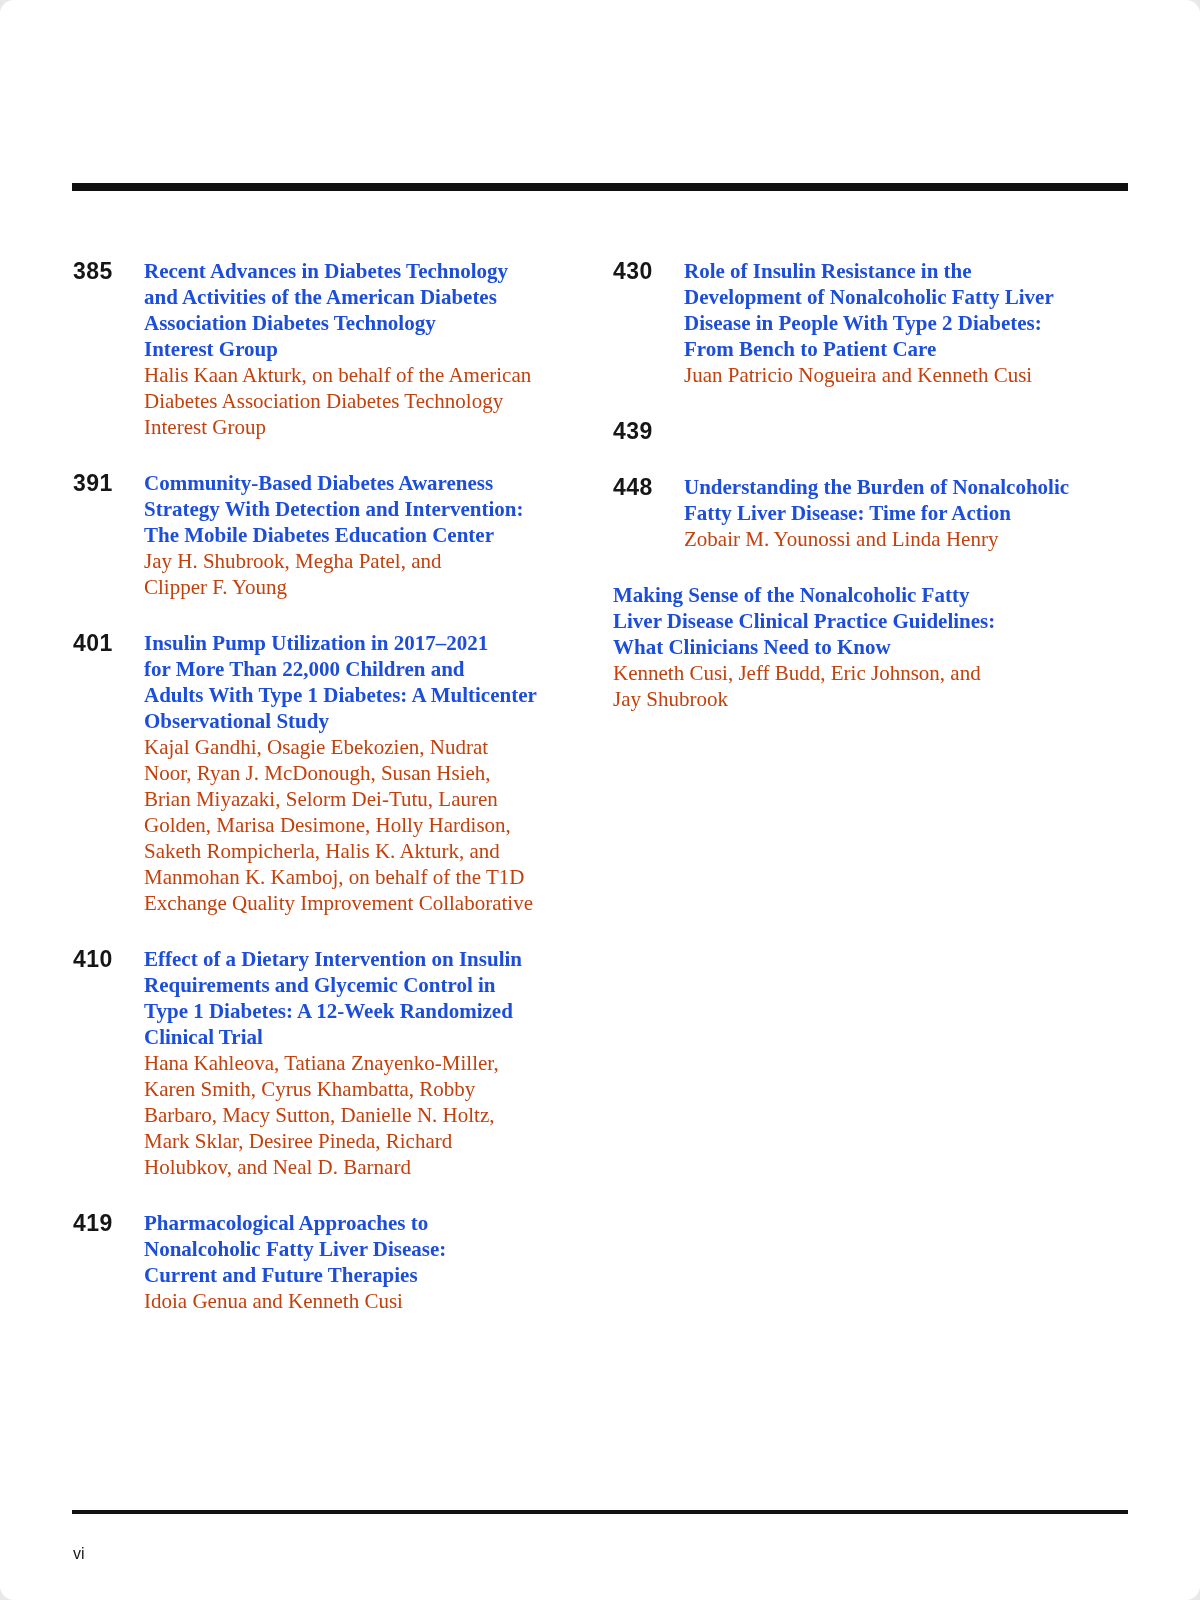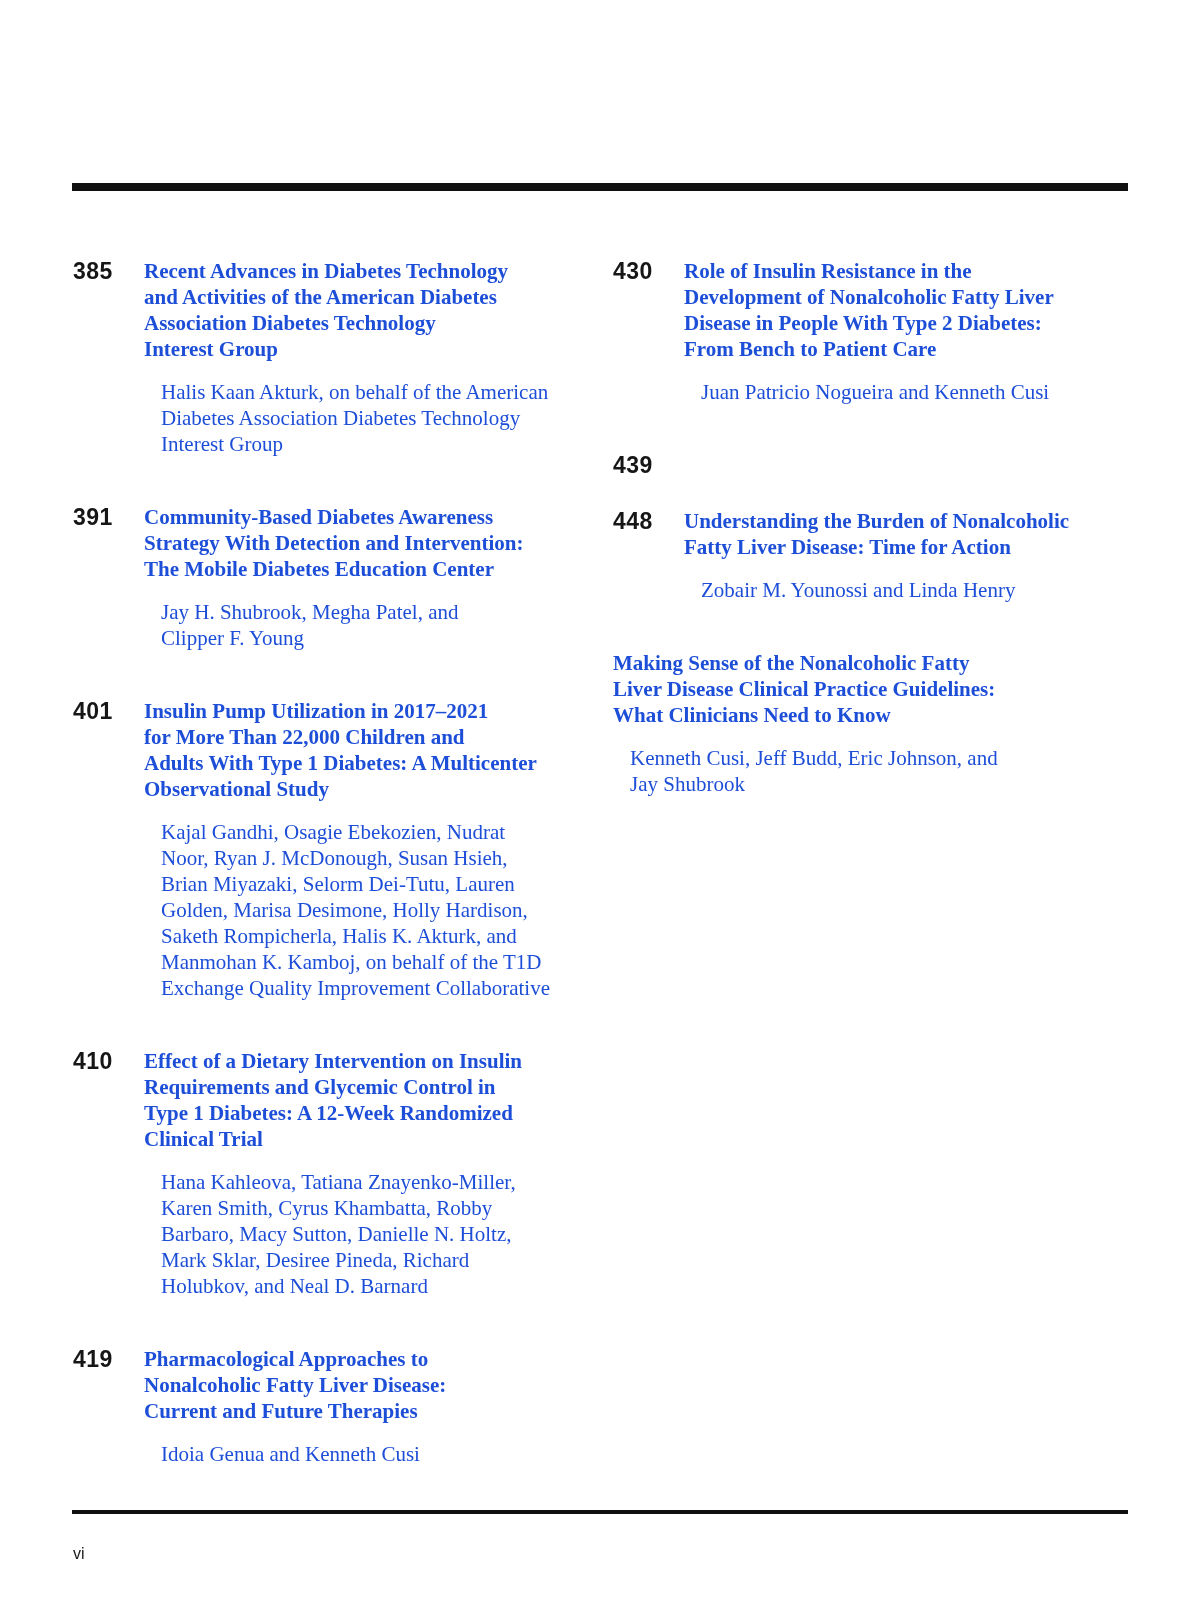--- a/index.html
+++ b/index.html
@@ -4,20 +4,21 @@
 <style>
   html, body { margin: 0; padding: 0; background: #e8e8e8; }
   .page {
     position: relative;
     width: 1200px;
     height: 1600px;
     background: #ffffff;
     overflow: hidden;
     font-family: "Liberation Serif", serif;
     margin: 0 auto;
+    border-radius: 14px;
   }
   .rule-top {
     position: absolute;
     left: 72px; top: 183px;
     width: 1056px; height: 8px;
     background: #101010;
   }
   .rule-bottom {
     position: absolute;
     left: 72px; top: 1510px;
@@ -57,26 +58,26 @@
   .title {
     margin: 0;
     font-family: "Liberation Serif", serif;
     font-weight: 700;
     font-size: 21px;
     line-height: 26px;
     color: #1d4ed8;
     white-space: pre-line;
   }
   .authors {
-    margin: 17px;
+    margin: 0;
     font-family: "Liberation Serif", serif;
     font-weight: 400;
     font-size: 21px;
     line-height: 26px;
-    color: #1d4ed8;
+    color: #c2410c;
     white-space: pre-line;
   }
 </style>
 </head>
 <body>
 
 <div class="page">
 
   <div class="rule-top"></div>
 

